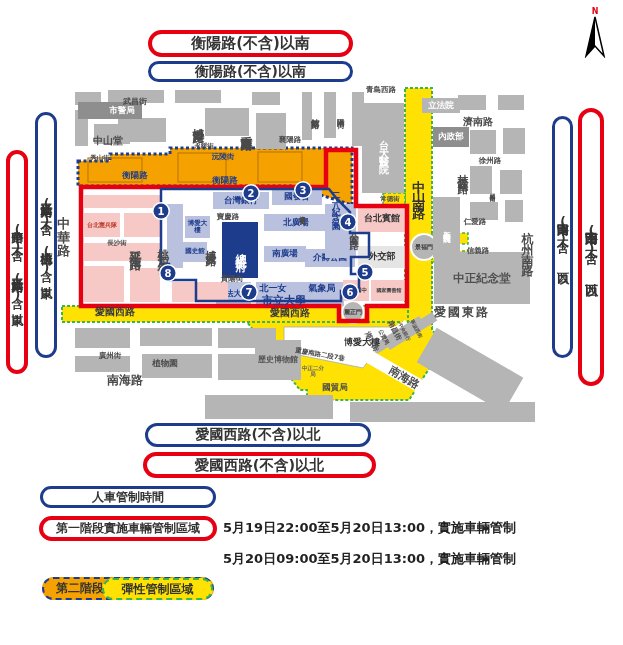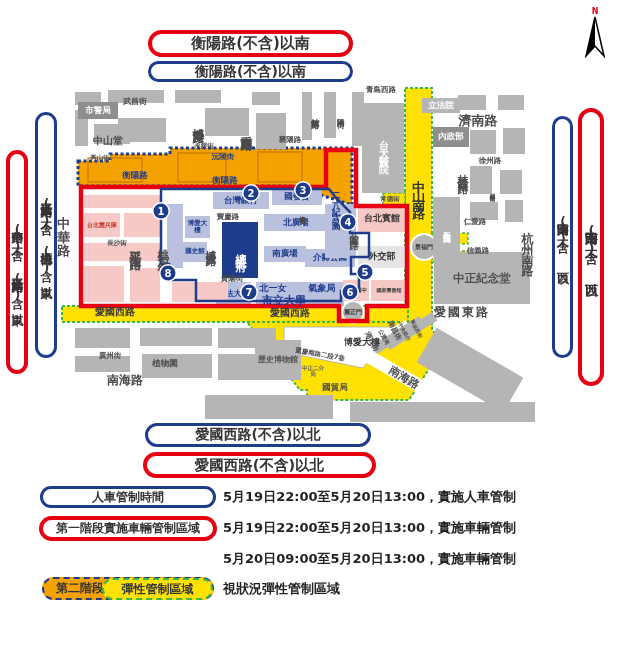--- a/index.html
+++ b/index.html
@@ -76,21 +76,21 @@
       <div class="block" style="left: 470px; top: 202px; width: 28px; height: 18px; background: rgb(181, 181, 181);"></div>
       <div class="block" style="left: 505px; top: 200px; width: 18px; height: 22px; background: rgb(181, 181, 181);"></div>
       <div class="block" style="left: 75px; top: 328px; width: 55px; height: 20px; background: rgb(181, 181, 181);"></div>
       <div class="block" style="left: 140px; top: 328px; width: 72px; height: 18px; background: rgb(181, 181, 181);"></div>
       <div class="block" style="left: 75px; top: 356px; width: 55px; height: 16px; background: rgb(181, 181, 181);"></div>
       <div class="block" style="left: 142px; top: 354px; width: 70px; height: 24px; background: rgb(181, 181, 181);"></div>
       <div class="block" style="left: 218px; top: 328px; width: 58px; height: 20px; background: rgb(181, 181, 181);"></div>
       <div class="block" style="left: 218px; top: 354px; width: 38px; height: 26px; background: rgb(181, 181, 181);"></div>
       <div class="block" style="left: 205px; top: 395px; width: 128px; height: 24px; background: rgb(181, 181, 181);"></div>
       <div class="block" style="left: 350px; top: 402px; width: 185px; height: 20px; background: rgb(181, 181, 181);"></div>
-      <div class="block" style="left: 78px; top: 102px; width: 40px; height: 17px; background: rgb(142, 142, 142); font-size: 8.5px; color: rgb(255, 255, 255);">市警局</div>
+      <div class="block" style="left: 78px; top: 102px; width: 40px; height: 17px; background: rgb(142, 142, 142); font-size: 8.5px; color: rgb(255, 255, 255); padding-left: 24px;">市警局</div>
       <div class="block" style="left: 422px; top: 98px; width: 38px; height: 15px; background: rgb(181, 181, 181); font-size: 8.5px; color: rgb(255, 255, 255);">立法院</div>
       <div class="block" style="left: 433px; top: 127px; width: 36px; height: 20px; background: rgb(142, 142, 142); font-size: 8.5px; color: rgb(255, 255, 255);">內政部</div>
       <div class="block v" style="left: 362px; top: 103px; width: 42px; height: 90px; background: rgb(181, 181, 181); font-size: 10px; color: rgb(255, 255, 255); letter-spacing: 8px;">台大醫院</div>
       <div class="block v" style="left: 433px; top: 197px; width: 27px; height: 60px; background: rgb(181, 181, 181); font-size: 7.5px; color: rgb(255, 255, 255); letter-spacing: 1px;">新台大醫院</div>
       <div class="block" style="left: 434px; top: 252px; width: 96px; height: 52px; background: rgb(181, 181, 181); font-size: 11.5px; color: rgb(79, 79, 79);">中正紀念堂</div>
       <div class="block v" style="left: 222px; top: 222px; width: 36px; height: 56px; background: rgb(30, 60, 140); font-size: 11px; color: rgb(255, 255, 255); letter-spacing: 4px;">總統府</div>
       <div class="block" style="left: 213px; top: 192px; width: 56px; height: 17px; background: rgb(185, 193, 222); font-size: 8.5px; color: rgb(30, 60, 140);">台灣銀行</div>
       <div class="block" style="left: 272px; top: 189px; width: 50px; height: 16px; background: rgb(185, 193, 222); font-size: 8.5px; color: rgb(30, 60, 140);">國發會</div>
       <div class="block" style="left: 264px; top: 214px; width: 64px; height: 17px; background: rgb(185, 193, 222); font-size: 8.5px; color: rgb(30, 60, 140);">北廣場</div>
       <div class="block" style="left: 264px; top: 246px; width: 42px; height: 16px; background: rgb(185, 193, 222); font-size: 8.5px; color: rgb(30, 60, 140);">南廣場</div>
@@ -118,21 +118,21 @@
       <path d="M81,187 L326,187 L326,150 L356,150 L356,206 L407,206 L407,306 L367,306 L367,321 L339,321 L339,306 L81,306 Z" fill="none" stroke="#E60012" stroke-width="4.5"></path>
       <path d="M161,189 L161,264 L169,264 L169,280 L196,280 L196,301 L341,301 L341,291 L359,291 L359,274 L351,274 L351,257 L369,257 L369,233 L350,233 L350,212 L337,199 L329,189 Z" fill="none" stroke="#1E3C8C" stroke-width="2.5"></path>
     </svg>
   <div id="labels">
       <div class="lbl" style="left: 135px; top: 102px; font-size: 8px;">武昌街</div>
       <div class="lbl" style="left: 108px; top: 140px; font-size: 10px;">中山堂</div>
       <div class="lbl" style="left: 100px; top: 159px; font-size: 6.5px;">秀山街</div>
       <div class="lbl" style="left: 178px; top: 147px; font-size: 6.5px; margin-left: 26px;">永綏街</div>
       <div class="lbl" style="left: 290px; top: 140px; font-size: 7.5px;">襄陽路</div>
       <div class="lbl" style="left: 381px; top: 90px; font-size: 7.5px;">青島西路</div>
-      <div class="lbl" style="left: 478px; top: 121px; font-size: 13px;">濟南路</div>
+      <div class="lbl" style="left: 478px; top: 121px; font-size: 10px;">濟南路</div>
       <div class="lbl" style="left: 490px; top: 161px; font-size: 7.5px;">徐州路</div>
       <div class="lbl" style="left: 475px; top: 222px; font-size: 7.5px;">仁愛路</div>
       <div class="lbl" style="left: 478px; top: 251px; font-size: 7.5px;">信義路</div>
       <div class="lbl" style="left: 462px; top: 313px; font-size: 12px; letter-spacing: 2px;">愛國東路</div>
       <div class="lbl" style="left: 223px; top: 157px; font-size: 7.5px; color: rgb(30, 60, 140);">沅陵街</div>
       <div class="lbl" style="left: 135px; top: 176px; font-size: 8.5px; color: rgb(30, 60, 140);">衡陽路</div>
       <div class="lbl" style="left: 225px; top: 181px; font-size: 8.5px; color: rgb(30, 60, 140);">衡陽路</div>
       <div class="lbl" style="left: 228px; top: 217px; font-size: 7.5px;">寶慶路</div>
       <div class="lbl" style="left: 232px; top: 279px; font-size: 7.5px;">貴陽街</div>
       <div class="lbl" style="left: 117px; top: 244px; font-size: 6.5px;">長沙街</div>
@@ -190,30 +190,28 @@
   <div class="pill vv b-red-thin" style="left:6px;top:150px;width:22px;height:224px;font-size:12px;">中華路(不含)、延平南路(含)以東</div>
   <div class="pill vv b-blue" style="left:35px;top:112px;width:22px;height:246px;font-size:12px;">延平南路(不含)、桃源街(含)以東</div>
 
   <div class="pill vv b-blue" style="left:552px;top:116px;width:21px;height:242px;font-size:12px;">中山南路(不含) 以西</div>
   <div class="pill vv b-red-thin" style="left:578px;top:108px;width:26px;height:278px;font-size:13px;">中山南路(不含) 以西</div>
 
   <div class="pill h b-blue" style="left:145px;top:423px;width:226px;height:24px;font-size:14px;border-radius:12px;">愛國西路(不含)以北</div>
   <div class="pill h b-red" style="left:143px;top:452px;width:233px;height:26px;font-size:14.5px;">愛國西路(不含)以北</div>
 
   <div class="lg b-blue" style="left:40px;top:486px;width:176px;height:22px;">人車管制時間</div>
-  <div class="desc" style="top:497px;">5月19日22:00至5月20日13:00，實施人車管制</div>
 
   <div class="lg b-red-thin" style="left:39px;top:516px;width:178px;height:25px;">第一階段實施車輛管制區域</div>
   <div class="desc" style="top:528px;">5月19日22:00至5月20日13:00，實施車輛管制</div>
 
   <div class="lg or" style="left:42px;top:548px;width:172px;height:23px;">第二階段實施車輛管制區域</div>
   <div class="desc" style="top:559px;">5月20日09:00至5月20日13:00，實施車輛管制</div>
 
   <div class="lg ye" style="left:102px;top:578px;width:111px;height:22px;">彈性管制區域</div>
-  <div class="desc" style="top:589px;">視狀況彈性管制區域</div>
 
   <div id="compass">
     <div class="n">N</div>
     <svg width="26" height="42" viewBox="0 0 26 42">
       <polygon points="13,1 22,40 13,30 4,40" fill="#ffffff" stroke="#000" stroke-width="1.5"></polygon>
       <polygon points="13,1 13,30 4,40" fill="#000"></polygon>
     </svg>
   </div>
 
 </div>

